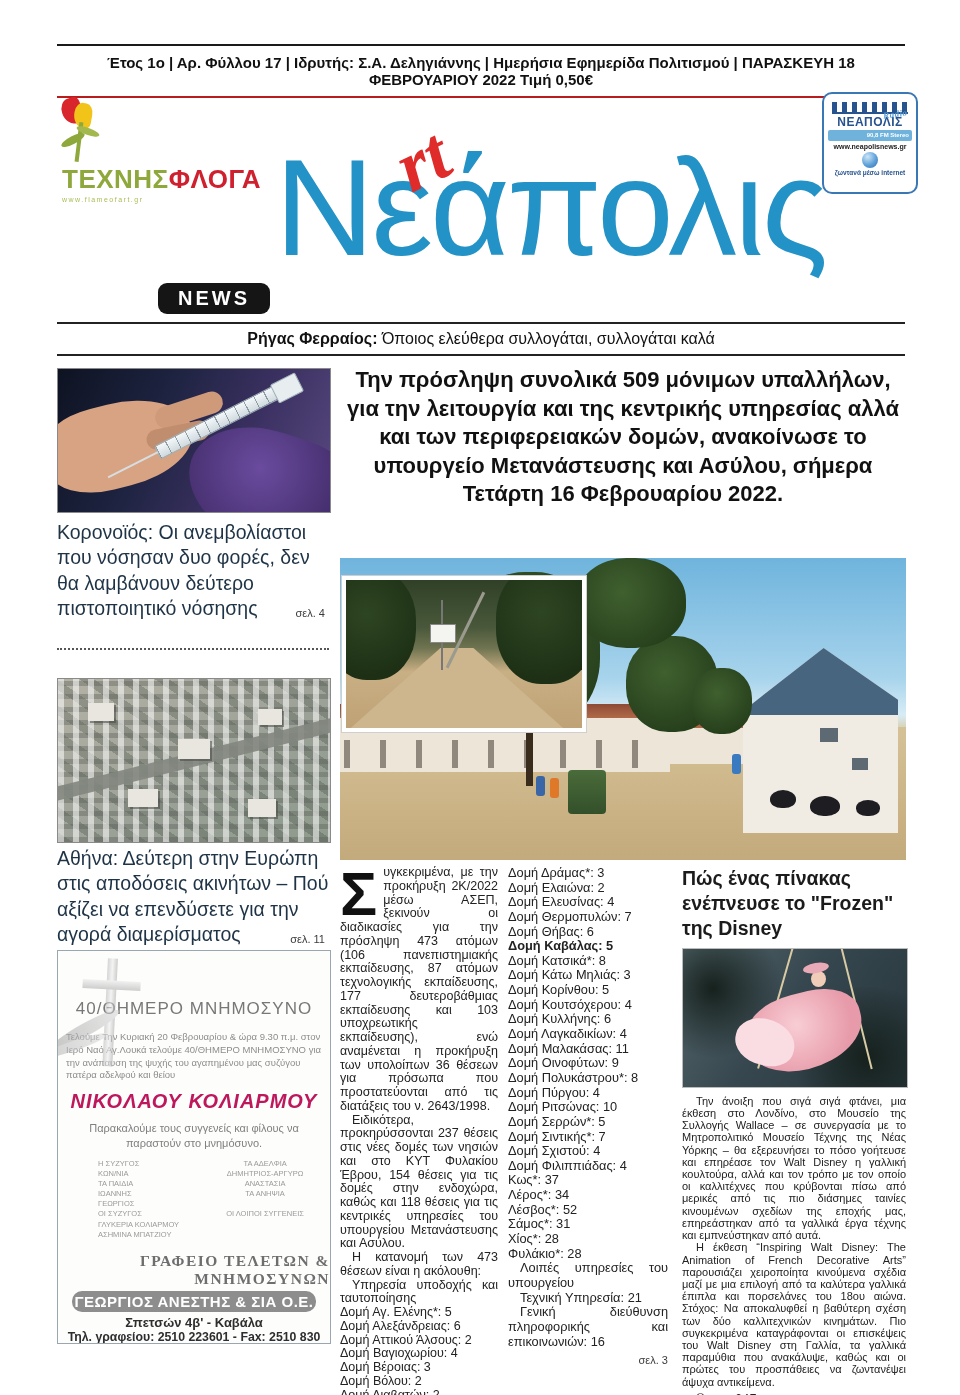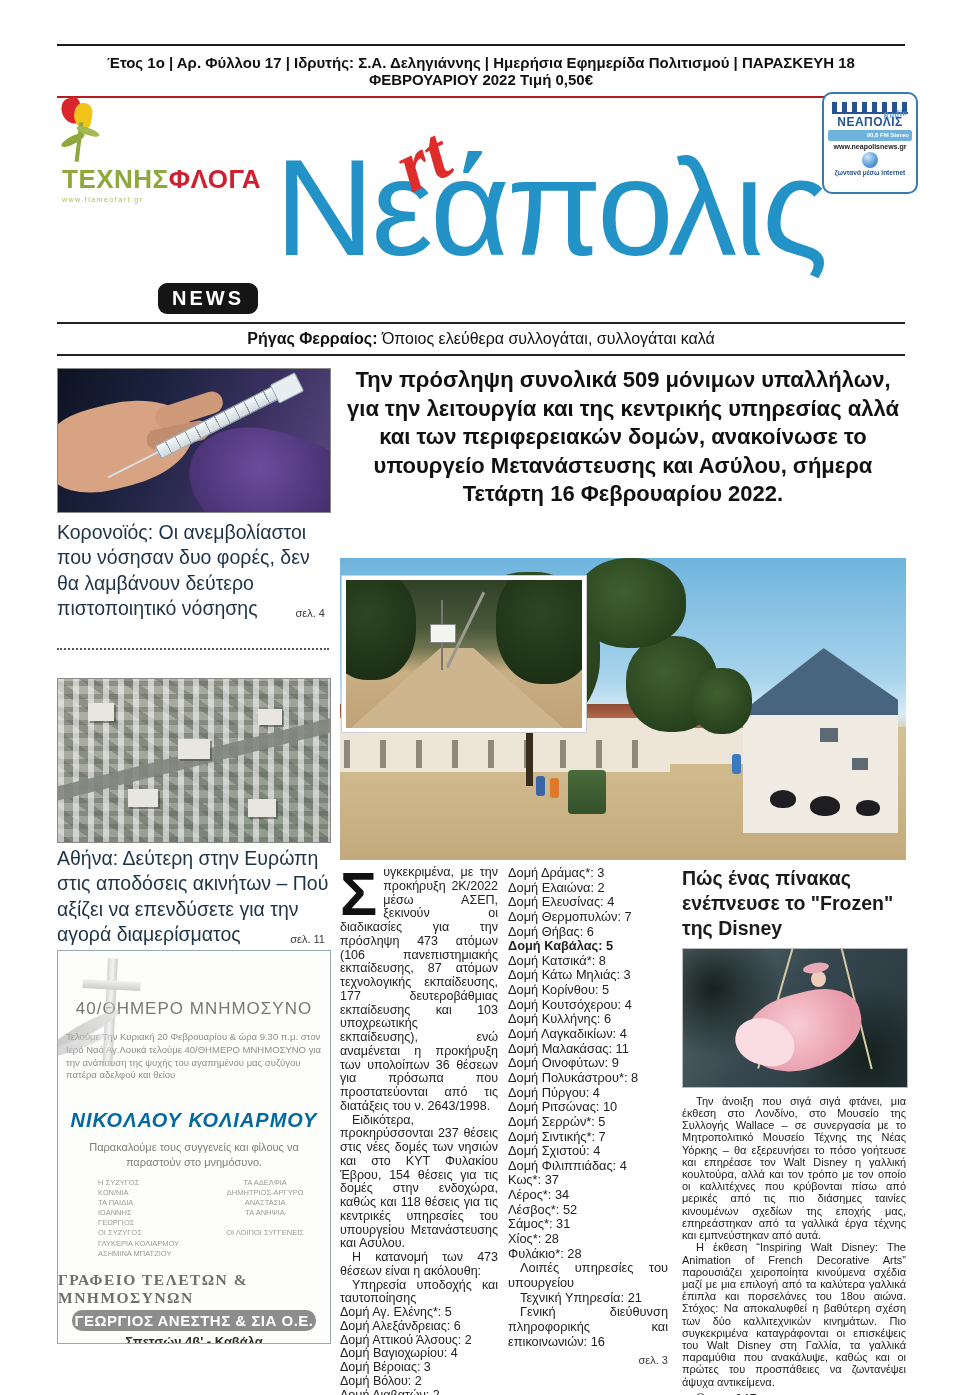--- a/index.html
+++ b/index.html
@@ -22,21 +22,21 @@
   .flame-text{display:inline-block;vertical-align:middle;margin-left:2px;}
   .flame-green{font-size:26px;letter-spacing:.5px;color:#8fa83c;font-weight:600;}
   .flame-red{font-size:26px;letter-spacing:.5px;color:#cf2030;font-weight:700;}
   .flame-url{font-size:7px;color:#a9bd55;letter-spacing:1.5px;margin-top:1px;}
 
   .np-title{left:200px;top:138px;width:700px;text-align:center;font-size:138px;line-height:1;
             color:#2392c6;letter-spacing:-3px;z-index:1;}
   .np-rt{left:398px;top:118px;font-family:"Liberation Serif",serif;font-style:italic;font-weight:bold;
          font-size:74px;color:#e02b2b;transform:rotate(-26deg);z-index:2;}
   .news-badge{left:158px;top:283px;background:#151515;color:#fff;font-weight:bold;font-size:20px;
-              letter-spacing:3px;padding:4px 14px;border-radius:9px;}
+              letter-spacing:3px;padding:4px 20px;border-radius:9px;}
 
   
   .radio-logo{left:822px;top:92px;width:92px;height:98px;border:2px solid #3a77b5;border-radius:10px;
               background:#fff;overflow:hidden;font-weight:bold;}
   .rl-castle{margin:4px 8px 0;height:14px;border-bottom:2px solid #27538f;
      background:repeating-linear-gradient(90deg,#27538f 0 5px,transparent 5px 10px);
      -webkit-mask:linear-gradient(180deg,transparent 0 4px,#000 4px);mask:linear-gradient(180deg,transparent 0 4px,#000 4px);}
   .rl-name{text-align:center;font-size:12px;color:#27538f;letter-spacing:.5px;margin-top:1px;position:relative;}
   .rl-script{position:absolute;right:8px;top:-6px;font-family:"Liberation Serif",serif;font-style:italic;
              font-size:9px;color:#5a9bd6;transform:rotate(-8deg);}
@@ -85,27 +85,27 @@
 
   
   .memorial{left:57px;top:950px;width:272px;height:392px;border:1px solid #9aa7b0;background:#fdfdfc;overflow:hidden;}
   .cross-art{position:absolute;left:26px;top:6px;opacity:.55;transform:rotate(3deg);}
   .cross-v{position:absolute;left:24px;top:0;width:10px;height:108px;background:linear-gradient(90deg,#b5b5b5,#ececec 50%,#a8a8a8);}
   .cross-h{position:absolute;left:0;top:22px;width:58px;height:9px;background:linear-gradient(180deg,#e8e8e8,#a8a8a8);}
   .cross-leaf{position:absolute;left:-34px;top:66px;width:78px;height:13px;background:linear-gradient(90deg,#9a9a9a,#d5d5d5);border-radius:50%;transform:rotate(-32deg);}
   .cross-leaf2{position:absolute;left:-40px;top:84px;width:70px;height:10px;background:linear-gradient(90deg,#a8a8a8,#dcdcdc);border-radius:50%;transform:rotate(-22deg);}
   .mem-title{margin-top:48px;text-align:center;font-size:17px;color:#787878;letter-spacing:1px;}
   .mem-intro{margin:12px 8px 0;font-size:9.5px;line-height:1.35;color:#8d8d8d;}
-  .mem-name{margin-top:27px;text-align:center;font-size:20px;font-weight:bold;font-style:italic;color:#0369a1;letter-spacing:1px;}
+  .mem-name{margin-top:8px;text-align:center;font-size:20px;font-weight:bold;font-style:italic;color:#be185d;letter-spacing:1px;}
   .mem-request{margin:8px 28px 0;text-align:center;font-size:11px;line-height:1.3;color:#808080;}
   .mem-relatives{margin:9px 26px 0 40px;display:flex;justify-content:space-between;font-size:7.5px;line-height:1.35;color:#9a9a9a;}
   .rel-right{text-align:center;}
   .rel-list div{min-height:1em;}
   .rel-right div:last-child{margin-top:10px;}
-  .mem-funeral-title{margin-top:12px;text-align:left;font-family:"Liberation Serif",serif;font-weight:bold;
+  .mem-funeral-title{margin-top:12px;text-align:right;font-family:"Liberation Serif",serif;font-weight:bold;
                      font-size:15.5px;color:#6e6e6e;letter-spacing:1.5px;}
   .mem-bar{margin:3px 14px 0;background:#8d8d8d;border-radius:10px;color:#fff;font-weight:bold;
            font-size:15px;text-align:center;padding:2px 0;letter-spacing:.5px;}
   .mem-address{margin-top:3px;text-align:center;font-weight:bold;font-size:13px;color:#2e2e2e;}
   .mem-phones{text-align:center;font-weight:bold;font-size:12.3px;color:#2e2e2e;line-height:1.3;}
 
   
   .lead{left:340px;top:366px;width:566px;text-align:center;font-size:22px;font-weight:bold;line-height:1.3;color:#111;}
   .main-headline{left:340px;top:441px;width:566px;text-align:center;font-size:57px;font-weight:900;
                  line-height:1.0;color:#1c1c1a;letter-spacing:0px;}

